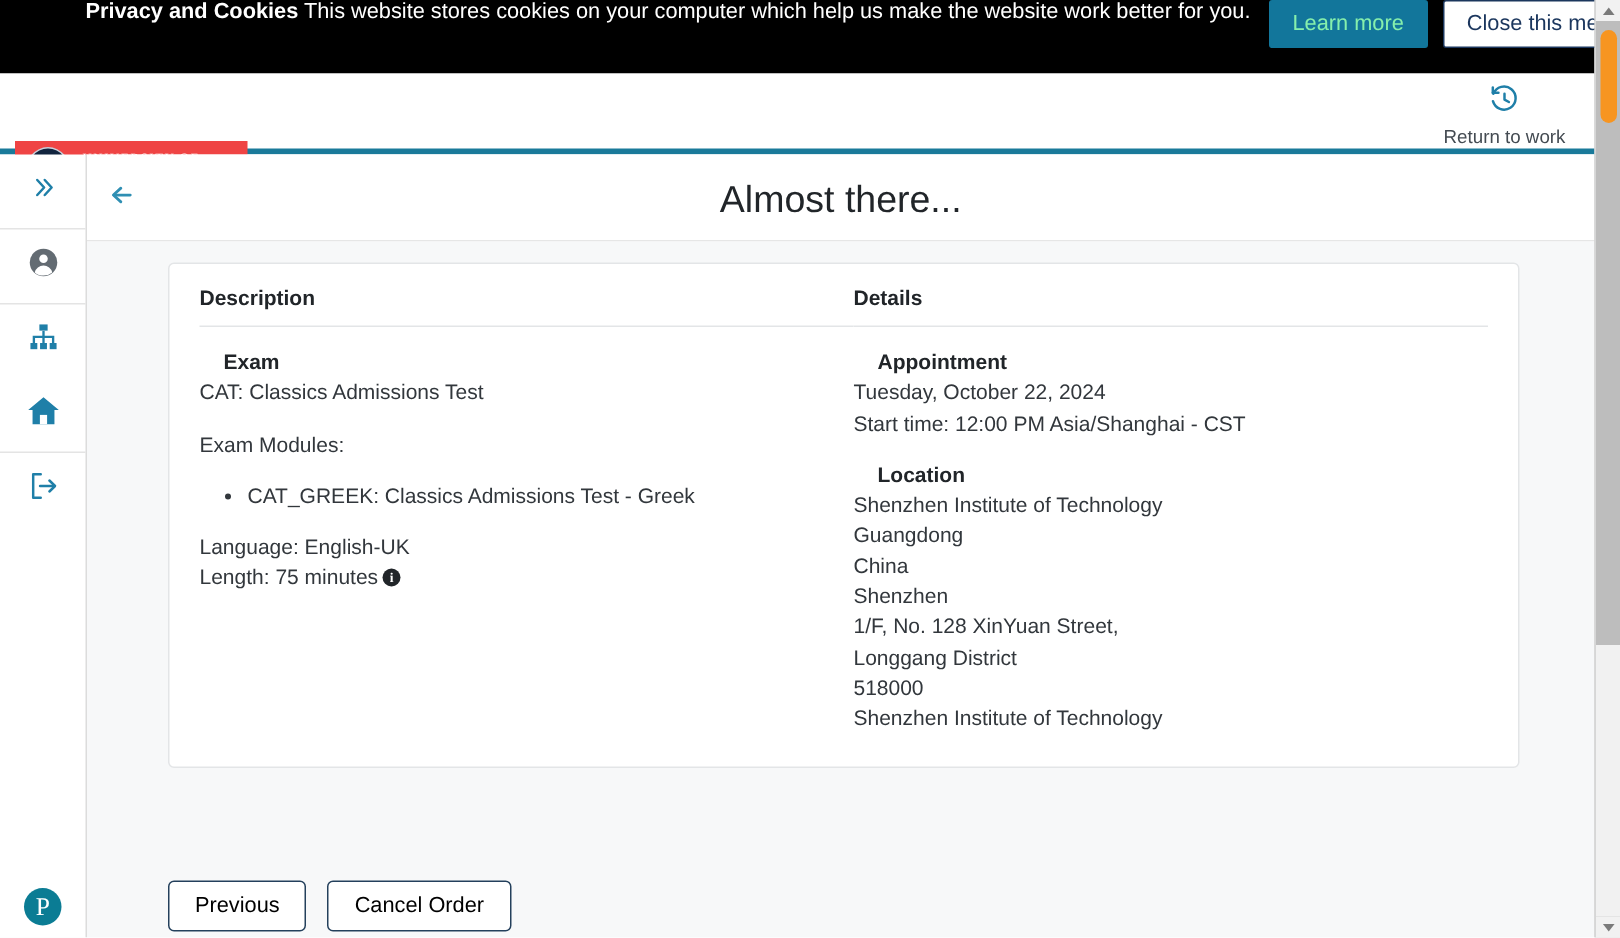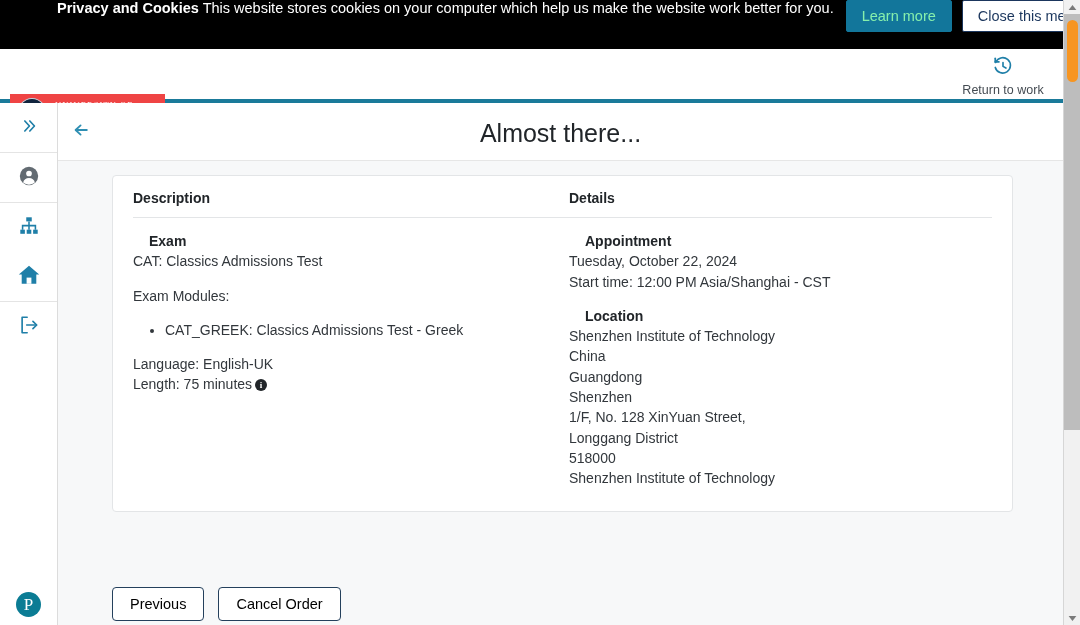--- a/index.html
+++ b/index.html
@@ -290,22 +290,22 @@
             <div class="col-head">Details</div>
             <div class="col-rule"></div>
 
             <div class="blk-title">Appointment</div>
             <div class="blk-line">Tuesday, October 22, 2024</div>
             <div class="blk-line">Start time: 12:00 PM Asia/Shanghai - CST</div>
 
             <div class="blk-space"></div>
             <div class="blk-title">Location</div>
             <div class="blk-line">Shenzhen Institute of Technology</div>
+            <div class="blk-line">Guangdong</div>
             <div class="blk-line">China</div>
-            <div class="blk-line">Guangdong</div>
             <div class="blk-line">Shenzhen</div>
             <div class="blk-line">1/F, No. 128 XinYuan Street,</div>
             <div class="blk-line">Longgang District</div>
             <div class="blk-line">518000</div>
             <div class="blk-line">Shenzhen Institute of Technology</div>
           </div>
 
         </div>
       </div>
 

